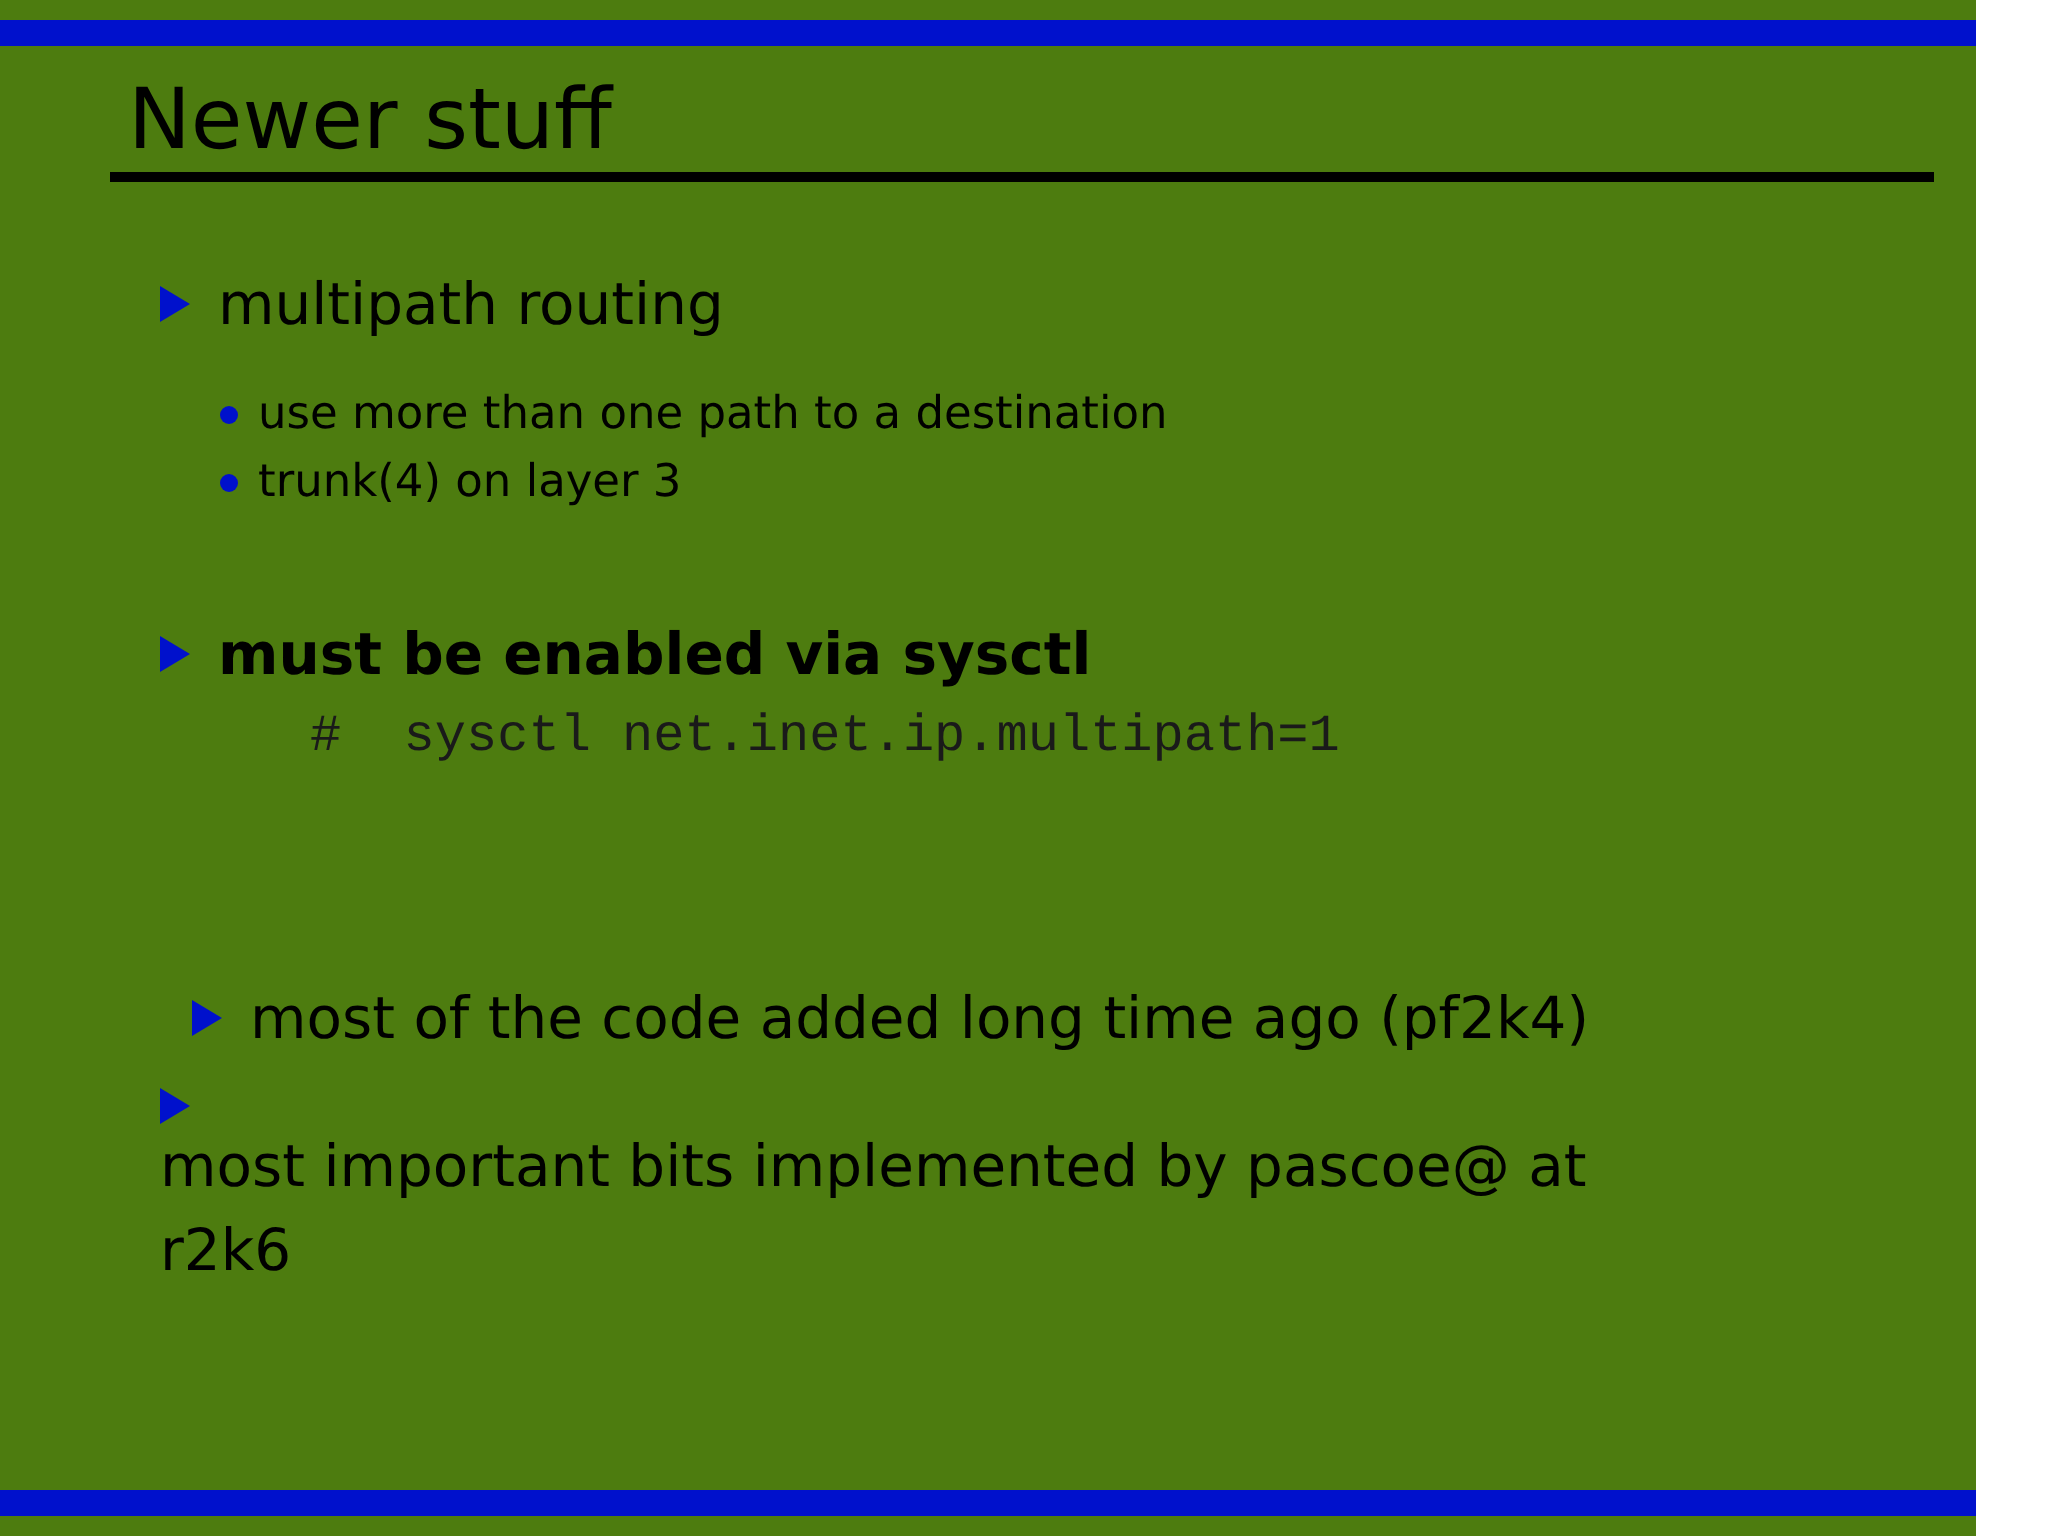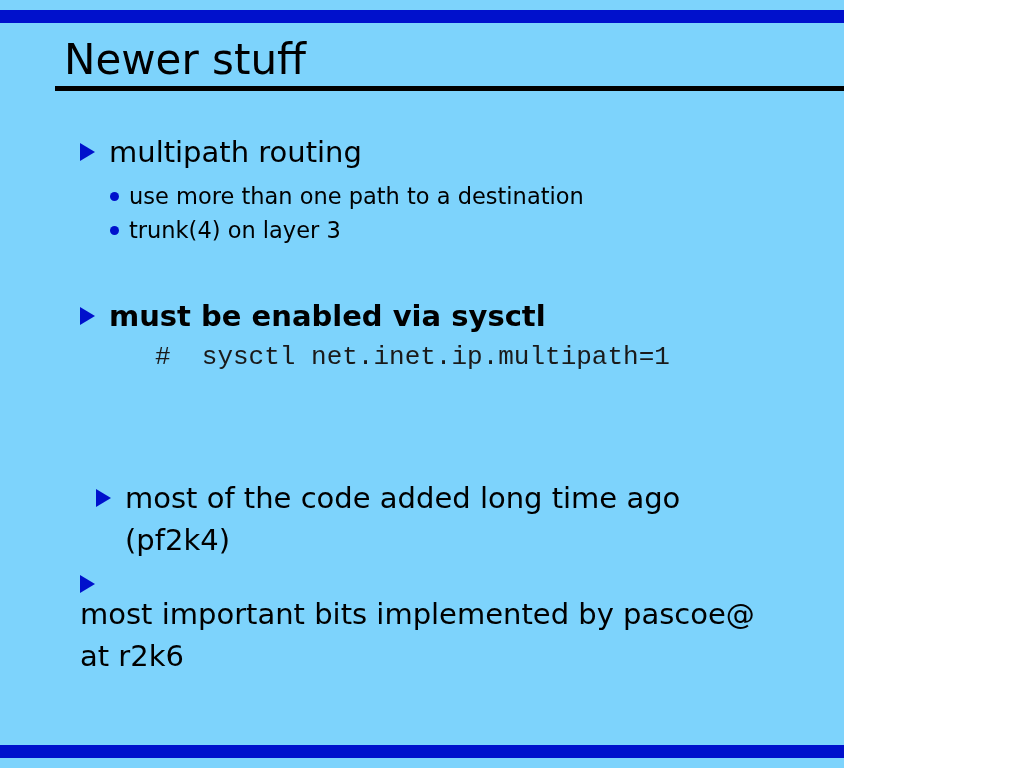--- a/index.html
+++ b/index.html
@@ -3,23 +3,23 @@
 <meta charset="utf-8">
 <style>
   html, body {
     margin: 0;
     padding: 0;
     background: #ffffff;
     font-family: "DejaVu Sans", "Liberation Sans", sans-serif;
   }
   .slide {
     position: relative;
-    width: 844px;
+    width: 988px;
     height: 768px;
-    background: #7dd3fc;
+    background: #4d7c0f;
     overflow: hidden;
   }
   .bar {
     position: absolute;
     left: 0;
     right: 0;
     height: 13px;
     background: var(--accent, #0011cc);
   }
   .bar-top { top: 10px; }
@@ -61,21 +61,21 @@
     border-left: 15px solid var(--accent, #0011cc);
     border-top: 9px solid transparent;
     border-bottom: 9px solid transparent;
     margin-top: 12px;
     margin-right: 14px;
   }
   .b1-text { display: block; }
   .b1-narrow .b1-text { max-width: 770px; }
 
   
-  .subs { margin-top: 6px; margin-left: 30px; }
+  .subs { margin-top: 17px; margin-left: 30px; }
   .sub {
     display: flex;
     align-items: flex-start;
     font-size: 22.5px;
     line-height: 34px;
   }
   .dot {
     flex: 0 0 auto;
     width: 9px;
     height: 9px;

